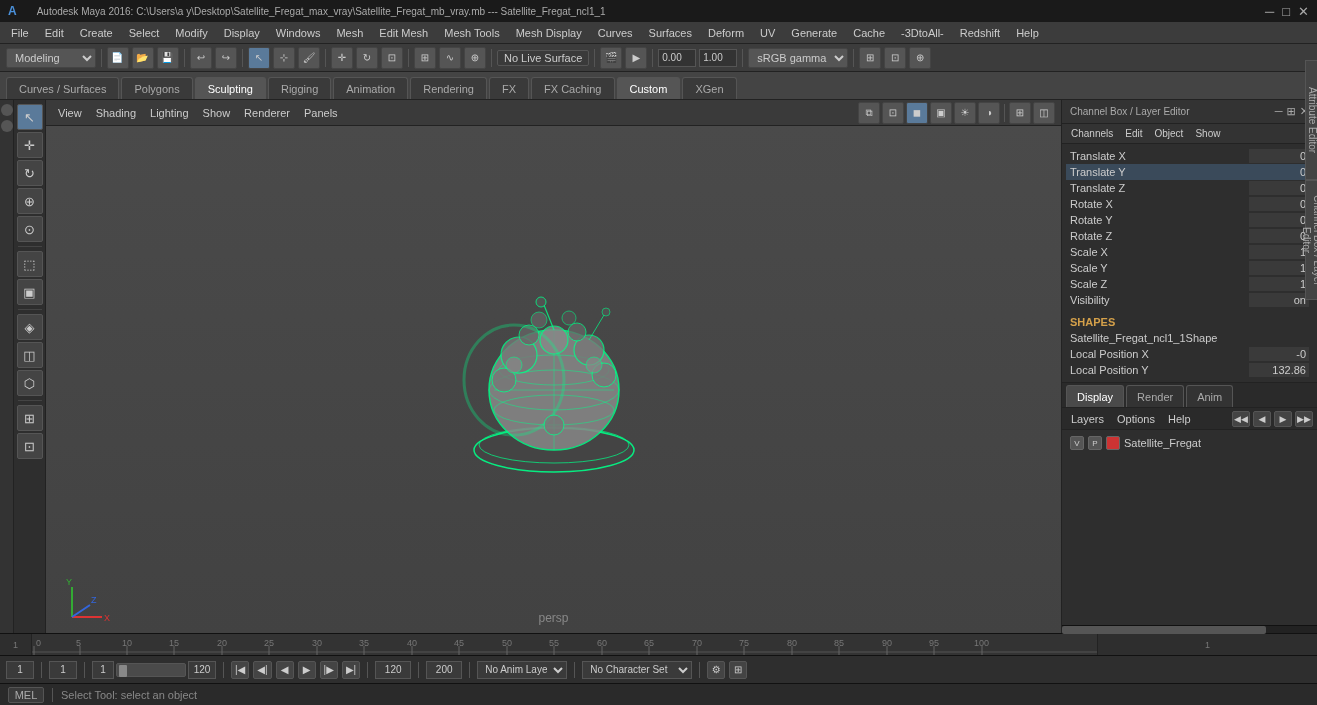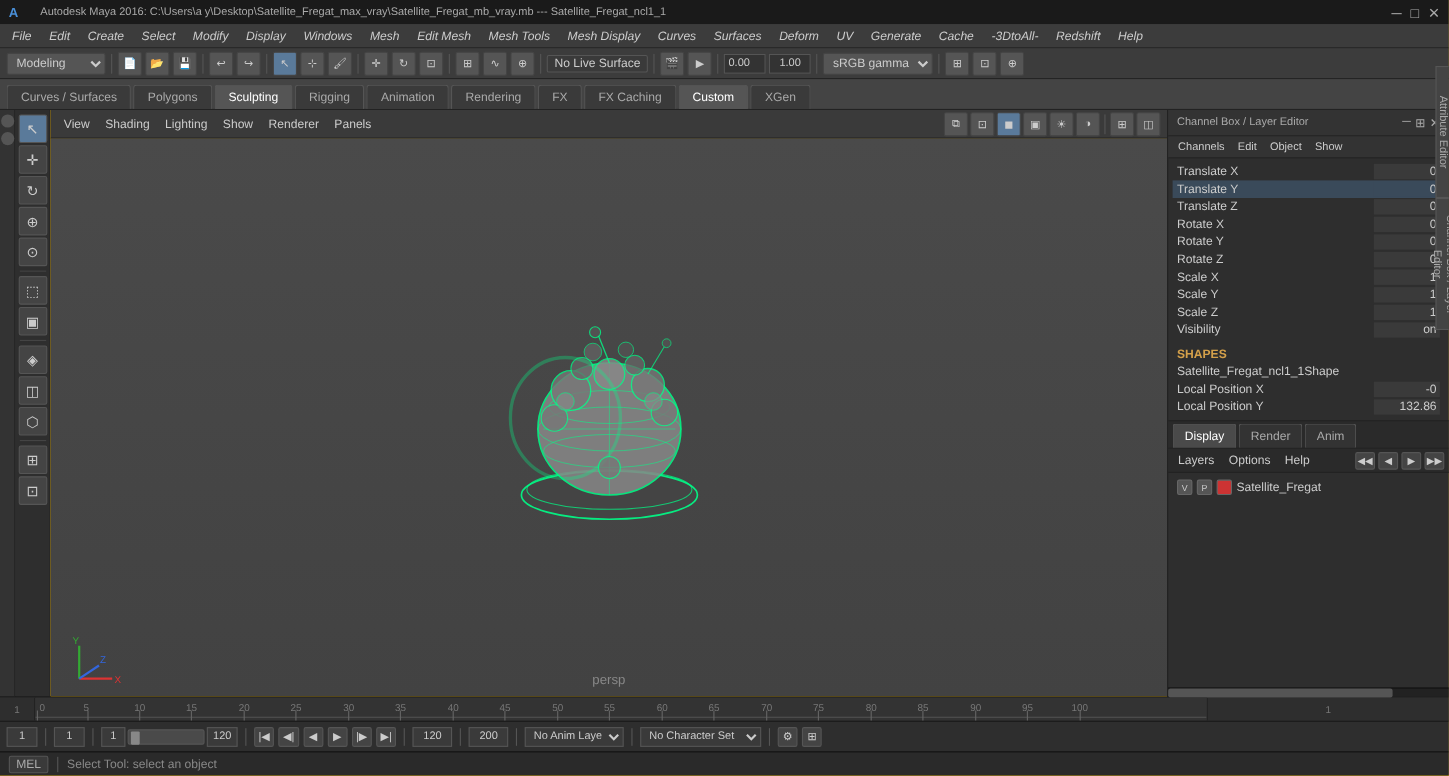--- a/index.html
+++ b/index.html
@@ -5,21 +5,21 @@
     * { margin: 0; padding: 0; box-sizing: border-box; }
     body { width: 1317px; height: 705px; background: #3b3b3b; font-family: 'Segoe UI', Arial, sans-serif; font-size: 11px; color: #ccc; overflow: hidden; }
 
     
     #titlebar { height: 22px; background: #1a1a1a; display: flex; align-items: center; justify-content: space-between; padding: 0 8px; color: #bbb; font-size: 11px; }
     #titlebar-left { display: flex; align-items: center; gap: 6px; }
     #titlebar-right { display: flex; gap: 8px; }
     #titlebar-right span { cursor: pointer; font-size: 13px; }
 
     
-    #menubar { height: 22px; background: #3c3c3c; display: flex; align-items: center; gap: 2px; padding: 0 4px; border-bottom: 1px solid #222; font-style: italic; }
+    #menubar { height: 22px; background: #3c3c3c; display: flex; align-items: center; gap: 2px; padding: 0 4px; border-bottom: 1px solid #222; }
     .menu-item { padding: 2px 7px; cursor: pointer; color: #ccc; font-size: 11px; border-radius: 2px; }
 
     
     #toolbar1 { height: 28px; background: #3c3c3c; display: flex; align-items: center; gap: 3px; padding: 0 6px; border-bottom: 1px solid #222; }
     .tb-btn { height: 22px; min-width: 22px; background: #555; border: 1px solid #444; border-radius: 2px; cursor: pointer; display: flex; align-items: center; justify-content: center; color: #ccc; font-size: 10px; padding: 0 3px; }
     .tb-select { height: 20px; background: #555; border: 1px solid #444; color: #ccc; font-size: 11px; padding: 0 4px; border-radius: 2px; cursor: pointer; }
     .tb-sep { width: 1px; height: 18px; background: #555; margin: 0 2px; }
     .tb-label { color: #ccc; font-size: 11px; padding: 0 4px; }
     .tb-input { height: 18px; width: 40px; background: #333; border: 1px solid #555; color: #ccc; font-size: 10px; padding: 0 3px; }
 
@@ -30,21 +30,21 @@
 
     
     #main { display: flex; height: calc(705px - 22px - 22px - 28px - 28px - 22px - 22px - 28px); }
 
     
     #left-toolbar { width: 32px; background: #2e2e2e; display: flex; flex-direction: column; align-items: center; padding: 4px 2px; gap: 2px; border-right: 1px solid #222; }
     .lt-btn { width: 26px; height: 26px; background: #444; border: 1px solid #555; border-radius: 2px; cursor: pointer; display: flex; align-items: center; justify-content: center; color: #ccc; font-size: 13px; }
     .lt-btn.active { background: #5a7a9a; }
 
     
-    #viewport { flex: 1; background: #eab308; position: relative; overflow: hidden; }
+    #viewport { flex: 1; background: #d946ef; position: relative; overflow: hidden; }
     #viewport-toolbar { height: 26px; background: #3a3a3a; display: flex; align-items: center; gap: 2px; padding: 0 6px; border-bottom: 1px solid #222; }
     #viewport-canvas { width: 100%; height: calc(100% - 26px); background: linear-gradient(180deg, #4a4a4a 0%, #424242 100%); position: relative; display: flex; align-items: center; justify-content: center; }
     #persp-label { position: absolute; bottom: 8px; left: 50%; transform: translateX(-50%); color: #888; font-size: 12px; }
     #axes { position: absolute; bottom: 16px; left: 16px; width: 40px; height: 40px; }
 
     
     #model-container { position: relative; width: 250px; height: 220px; }
 
     
     #right-panel { width: 256px; background: #2e2e2e; border-left: 1px solid #222; display: flex; flex-direction: column; }
@@ -149,21 +149,21 @@
   <button class="tb-btn">⊞</button>
   <button class="tb-btn">∿</button>
   <button class="tb-btn">⊕</button>
   <span class="tb-sep"></span>
   <span class="tb-label" style="background:#3a3a3a;border:1px solid #555;padding:1px 6px;border-radius:2px;">No Live Surface</span>
   <span class="tb-sep"></span>
   <button class="tb-btn">🎬</button>
   <button class="tb-btn">▶</button>
   <span class="tb-sep"></span>
   <input class="tb-input" type="text" style="width: 38px;" value="0.00">
-  <input class="tb-input" type="text" style="width: 38px; text-align: center;" value="1.00">
+  <input class="tb-input" type="text" style="width: 38px;" value="1.00">
   <span class="tb-sep"></span>
   <select class="tb-select" style="width:100px;">
     <option>sRGB gamma</option>
   </select>
   <span class="tb-sep"></span>
   <button class="tb-btn">⊞</button>
   <button class="tb-btn">⊡</button>
   <button class="tb-btn">⊕</button>
 </div>
 

